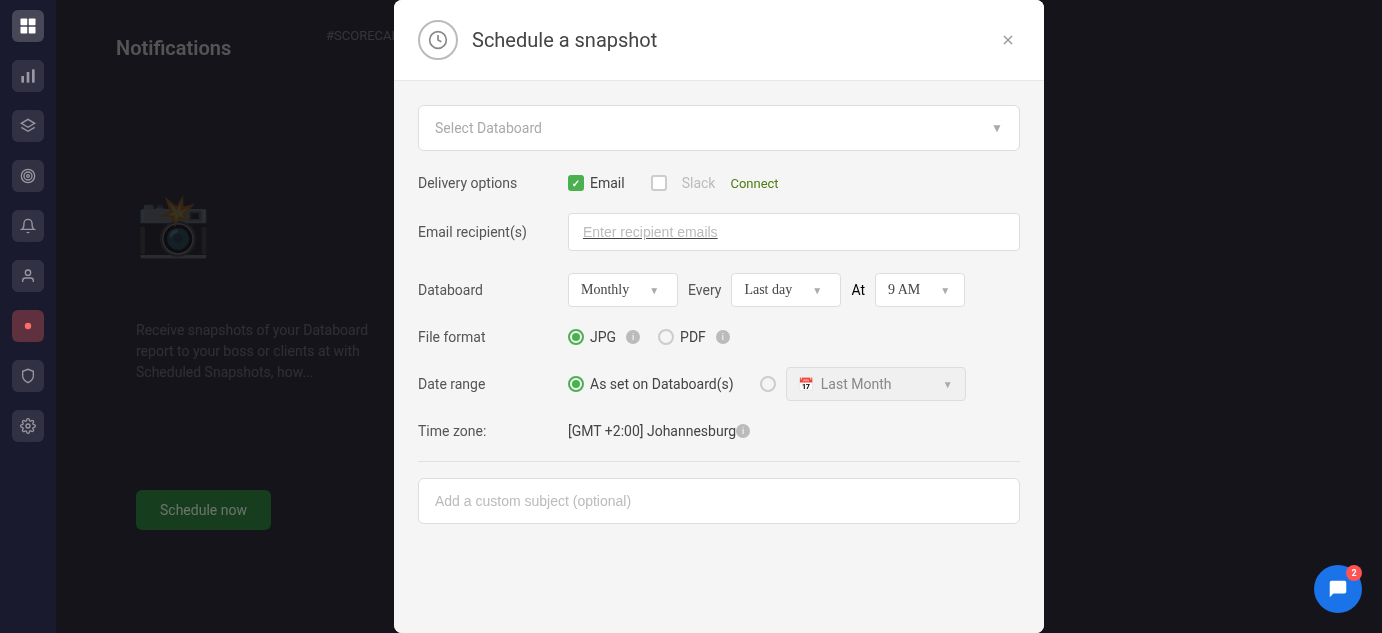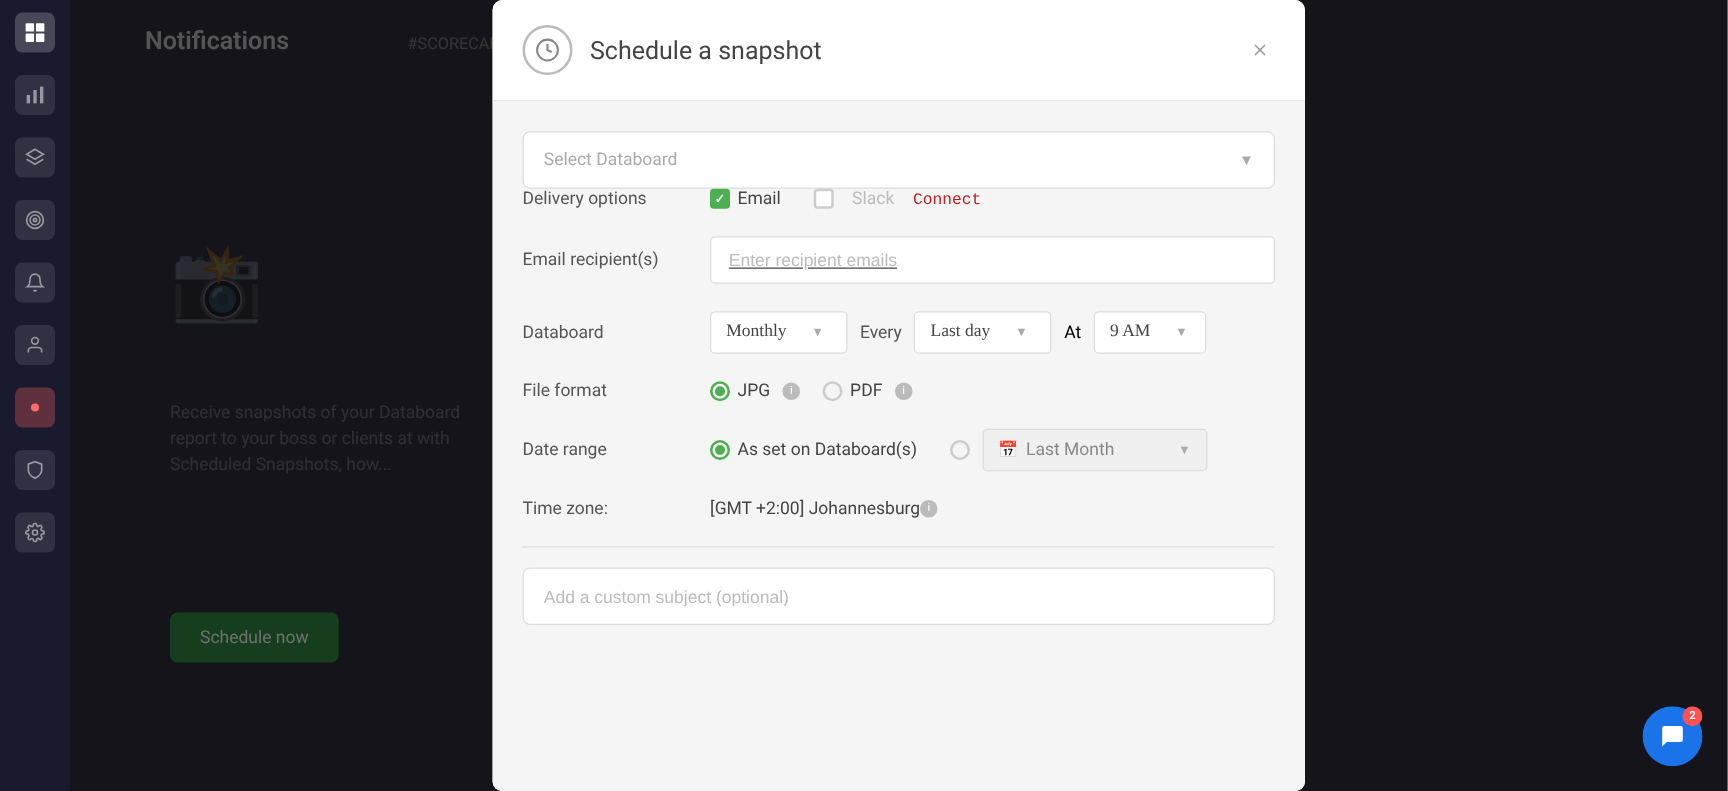--- a/index.html
+++ b/index.html
@@ -56,21 +56,21 @@
 
     .blurred-bg {
       position: absolute;
       inset: 0;
       background: #3a3a4a;
       filter: brightness(0.7);
     }
 
     .bg-text {
       position: absolute;
-      top: 20px;
+      top: 36px;
       left: 60px;
       color: rgba(255,255,255,0.6);
       font-size: 20px;
       font-weight: 600;
     }
 
     .bg-breadcrumb {
       position: absolute;
       top: 28px;
       left: 270px;
@@ -155,20 +155,21 @@
 
     
     .select-databoard {
       background: #fff;
       border: 1px solid #ddd;
       border-radius: 6px;
       padding: 14px 16px;
       display: flex;
       align-items: center;
       justify-content: space-between;
+      margin-bottom: 24px;
       cursor: pointer;
     }
 
     .select-databoard-text {
       color: #aaa;
       font-size: 14px;
     }
 
     .select-databoard-arrow {
       color: #aaa;
@@ -235,25 +236,24 @@
       font-size: 14px;
       color: #444;
     }
 
     .slack-connect-label {
       font-size: 14px;
       color: #bbb;
     }
 
     .slack-connect-link {
-      color: #b91c1c;
+      color: #4d7c0f;
       font-size: 13px;
       text-decoration: none;
       cursor: pointer;
-      font-family: Liberation Mono, monospace;
     }
 
     
     .email-input {
       flex: 1;
       border: 1px solid #ddd;
       border-radius: 4px;
       padding: 10px 14px;
       font-size: 14px;
       color: #444;

